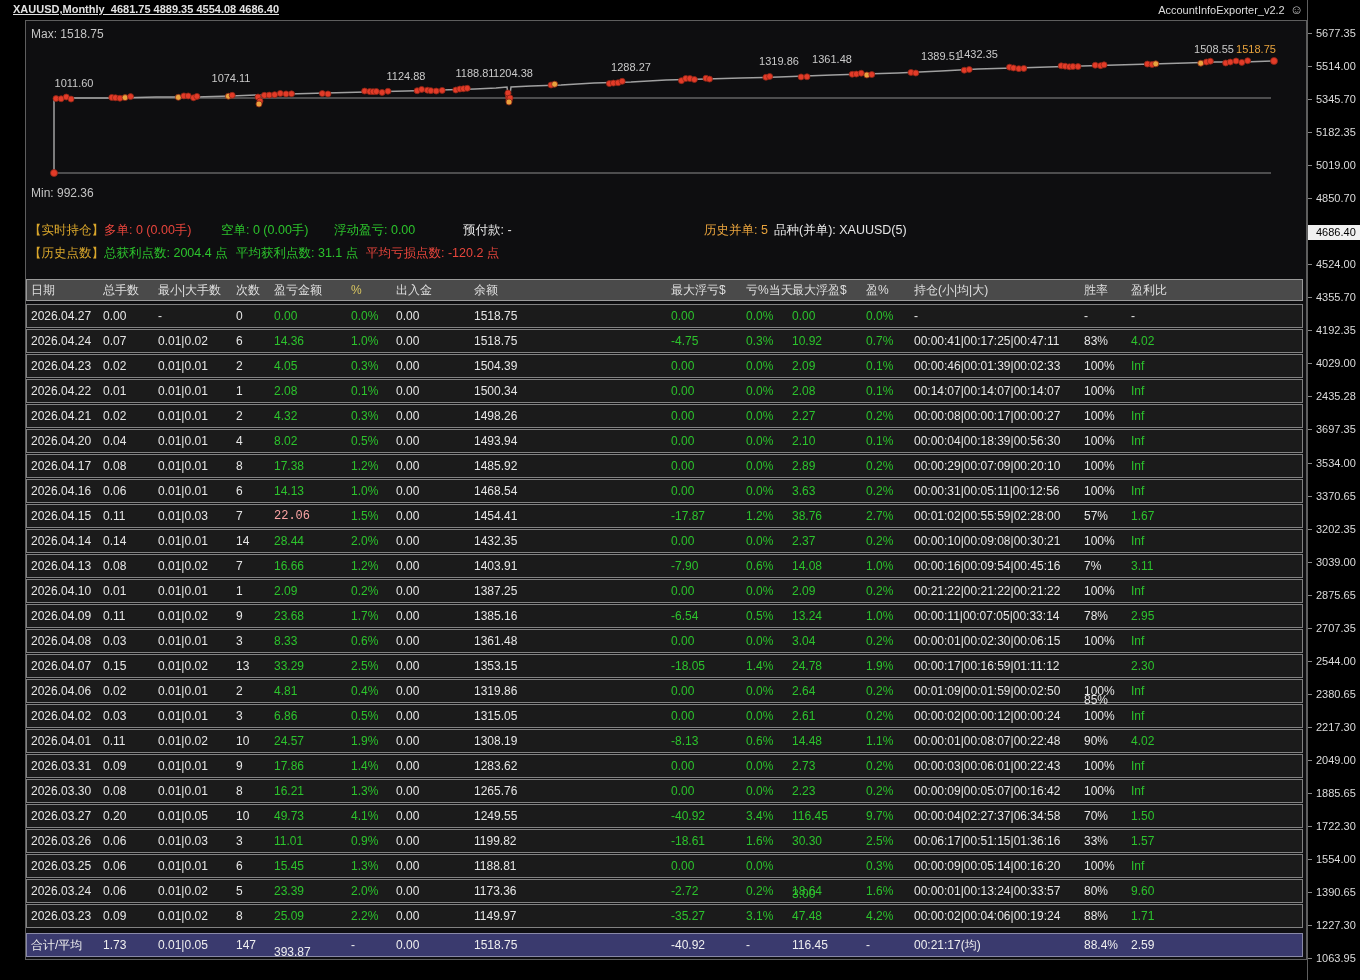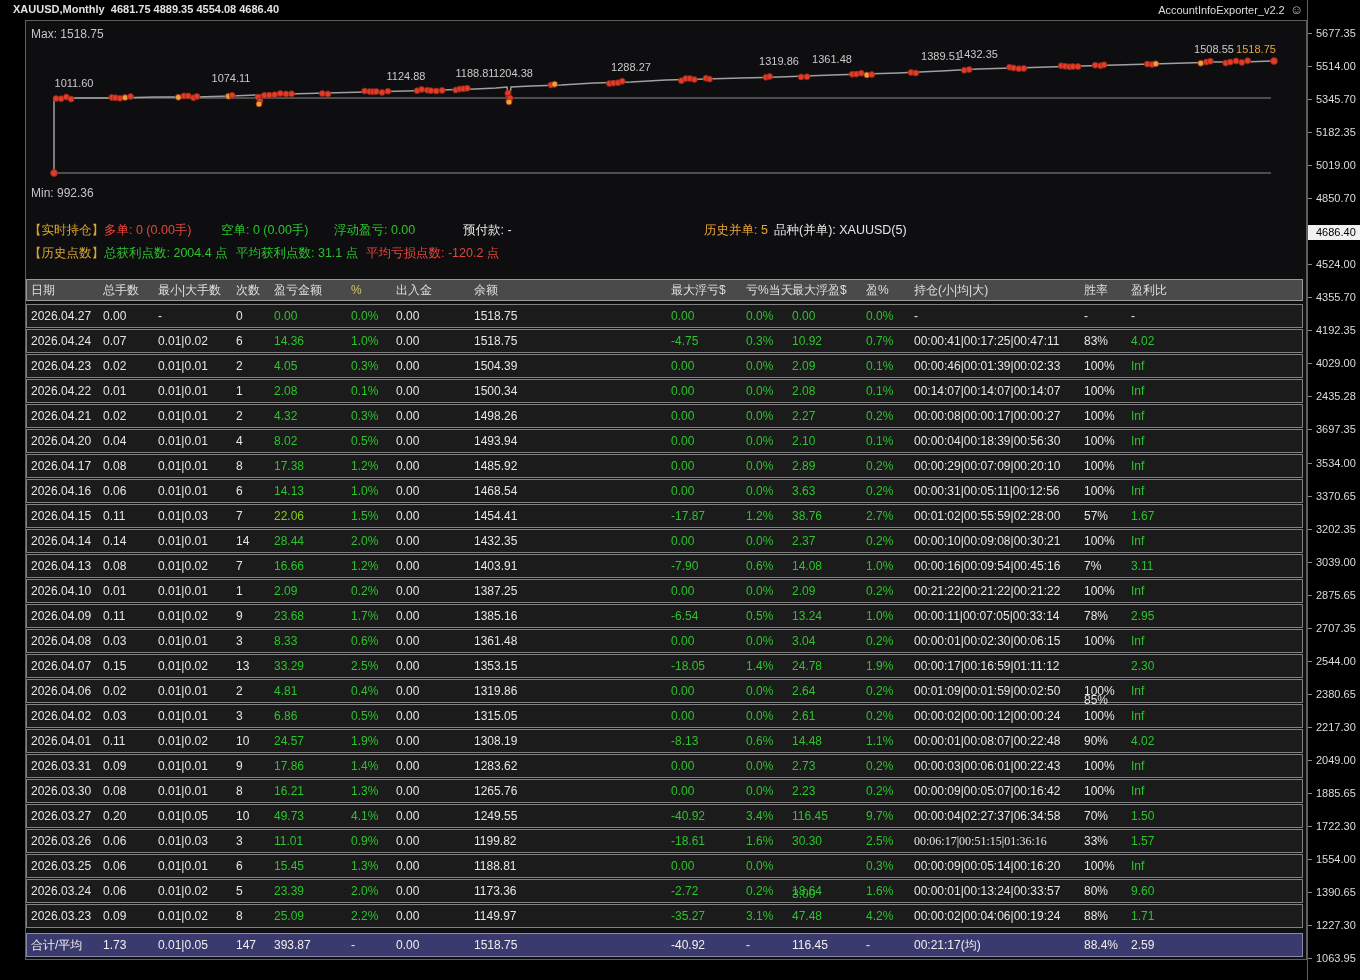--- a/index.html
+++ b/index.html
@@ -1,19 +1,19 @@
 <!DOCTYPE html>
 <html><head>
 <meta charset="utf-8">
 <style>
   html,body{margin:0;padding:0;background:#000;}
   .screen{position:relative;width:1360px;height:980px;background:#000;overflow:hidden;
           font-family:"Liberation Sans",sans-serif;color:#E6E6E6;}
   .titlebar{position:absolute;left:0;top:0;width:100%;height:19px;}
-  .chart-title{position:absolute;left:13px;top:3px;font-size:11px;font-weight:bold;color:#E2E2E2;white-space:pre;}
+  .chart-title{position:absolute;left:13px;top:3px;font-size:11px;font-weight:bold;color:#E2E2E2;white-space:pre;text-decoration:underline;}
   .titlebar-right{position:absolute;right:57px;top:3px;display:flex;align-items:center;gap:5px;}
   .ea-name{font-size:11px;color:#DCDCDC;}
   .ea-smiley{font-size:13px;color:#C8C8C8;line-height:13px;}
   .chart-panel{position:absolute;left:25px;top:20px;width:1280px;height:938px;
                border:1px solid #5E5E5E;background:#0E0E10;box-sizing:content-box;}
   #equity-svg{position:absolute;left:0;top:0;}
   .status-seg{position:absolute;font-size:12.5px;white-space:pre;letter-spacing:0px;}
   .table-layer{position:absolute;left:0;top:258px;width:1277px;}
   .trow{display:flex;width:1277px;height:24px;line-height:22px;box-sizing:border-box;
         border:1px solid #828282;background:#1B1B1B;margin-bottom:1px;font-size:12px;}
@@ -329,21 +329,21 @@
           <span class="cell" style="width: 48px; color: rgb(44, 195, 44);">0.2%</span>
           <span class="cell" style="width: 170px; color: rgb(230, 230, 230);">00:00:31|00:05:11|00:12:56</span>
           <span class="cell" style="width: 47px; color: rgb(230, 230, 230);">100%</span>
           <span class="cell" style="width: 177px; color: rgb(44, 195, 44);">Inf</span>
         </div>
         <div class="trow">
           <span class="cell" style="width: 72px; color: rgb(230, 230, 230);">2026.04.15</span>
           <span class="cell" style="width: 55px; color: rgb(230, 230, 230);">0.11</span>
           <span class="cell" style="width: 78px; color: rgb(230, 230, 230);">0.01|0.03</span>
           <span class="cell" style="width: 38px; color: rgb(230, 230, 230);">7</span>
-          <span class="cell" style="width: 77px; color: #84cc16;">22.06</span>
+          <span class="cell" style="width: 77px; color: #fca5a5; font-family: Liberation Mono, monospace;">22.06</span>
           <span class="cell" style="width: 45px; color: rgb(44, 195, 44);">1.5%</span>
           <span class="cell" style="width: 78px; color: rgb(230, 230, 230);">0.00</span>
           <span class="cell" style="width: 197px; color: rgb(230, 230, 230);">1454.41</span>
           <span class="cell" style="width: 75px; color: rgb(44, 195, 44);">-17.87</span>
           <span class="cell" style="width: 46px; color: rgb(44, 195, 44);">1.2%</span>
           <span class="cell" style="width: 74px; color: rgb(44, 195, 44);">38.76</span>
           <span class="cell" style="width: 48px; color: rgb(44, 195, 44);">2.7%</span>
           <span class="cell" style="width: 170px; color: rgb(230, 230, 230);">00:01:02|00:55:59|02:28:00</span>
           <span class="cell" style="width: 47px; color: rgb(230, 230, 230);">57%</span>
           <span class="cell" style="width: 177px; color: rgb(44, 195, 44);">1.67</span>
@@ -558,21 +558,21 @@
           <span class="cell" style="width: 78px; color: rgb(230, 230, 230);">0.01|0.03</span>
           <span class="cell" style="width: 38px; color: rgb(230, 230, 230);">3</span>
           <span class="cell" style="width: 77px; color: rgb(44, 195, 44);">11.01</span>
           <span class="cell" style="width: 45px; color: rgb(44, 195, 44);">0.9%</span>
           <span class="cell" style="width: 78px; color: rgb(230, 230, 230);">0.00</span>
           <span class="cell" style="width: 197px; color: rgb(230, 230, 230);">1199.82</span>
           <span class="cell" style="width: 75px; color: rgb(44, 195, 44);">-18.61</span>
           <span class="cell" style="width: 46px; color: rgb(44, 195, 44);">1.6%</span>
           <span class="cell" style="width: 74px; color: rgb(44, 195, 44);">30.30</span>
           <span class="cell" style="width: 48px; color: rgb(44, 195, 44);">2.5%</span>
-          <span class="cell" style="width: 170px; color: rgb(230, 230, 230); font-family: Liberation Serif, serif;">00:06:17|00:51:15|01:36:16</span>
+          <span class="cell" style="width: 170px; color: rgb(230, 230, 230);">00:06:17|00:51:15|01:36:16</span>
           <span class="cell" style="width: 47px; color: rgb(230, 230, 230);">33%</span>
           <span class="cell" style="width: 177px; color: rgb(44, 195, 44);">1.57</span>
         </div>
         <div class="trow">
           <span class="cell" style="width: 72px; color: rgb(230, 230, 230);">2026.03.25</span>
           <span class="cell" style="width: 55px; color: rgb(230, 230, 230);">0.06</span>
           <span class="cell" style="width: 78px; color: rgb(230, 230, 230);">0.01|0.01</span>
           <span class="cell" style="width: 38px; color: rgb(230, 230, 230);">6</span>
           <span class="cell" style="width: 77px; color: rgb(44, 195, 44);">15.45</span>
           <span class="cell" style="width: 45px; color: rgb(44, 195, 44);">1.3%</span>
@@ -618,21 +618,21 @@
           <span class="cell" style="width: 48px; color: rgb(44, 195, 44);">4.2%</span>
           <span class="cell" style="width: 170px; color: rgb(230, 230, 230);">00:00:02|00:04:06|00:19:24</span>
           <span class="cell" style="width: 47px; color: rgb(230, 230, 230);">88%</span>
           <span class="cell" style="width: 177px; color: rgb(44, 195, 44);">1.71</span>
         </div>
         <div class="trow total">
           <span class="cell" style="width: 72px; color: rgb(239, 239, 239);">合计/平均</span>
           <span class="cell" style="width: 55px; color: rgb(239, 239, 239);">1.73</span>
           <span class="cell" style="width: 78px; color: rgb(239, 239, 239);">0.01|0.05</span>
           <span class="cell" style="width: 38px; color: rgb(239, 239, 239);">147</span>
-          <span class="cell" style="width: 77px; color: rgb(239, 239, 239);">393.87</span>
+          <span class="cell" style="width: 77px; color: rgb(239, 239, 239); margin-top: 7px;">393.87</span>
           <span class="cell" style="width: 45px; color: rgb(239, 239, 239);">-</span>
           <span class="cell" style="width: 78px; color: rgb(239, 239, 239);">0.00</span>
           <span class="cell" style="width: 197px; color: rgb(239, 239, 239);">1518.75</span>
           <span class="cell" style="width: 75px; color: rgb(239, 239, 239);">-40.92</span>
           <span class="cell" style="width: 46px; color: rgb(239, 239, 239);">-</span>
           <span class="cell" style="width: 74px; color: rgb(239, 239, 239);">116.45</span>
           <span class="cell" style="width: 48px; color: rgb(239, 239, 239);">-</span>
           <span class="cell" style="width: 170px; color: rgb(239, 239, 239);">00:21:17(均)</span>
           <span class="cell" style="width: 47px; color: rgb(239, 239, 239);">88.4%</span>
           <span class="cell" style="width: 177px; color: rgb(239, 239, 239);">2.59</span>

